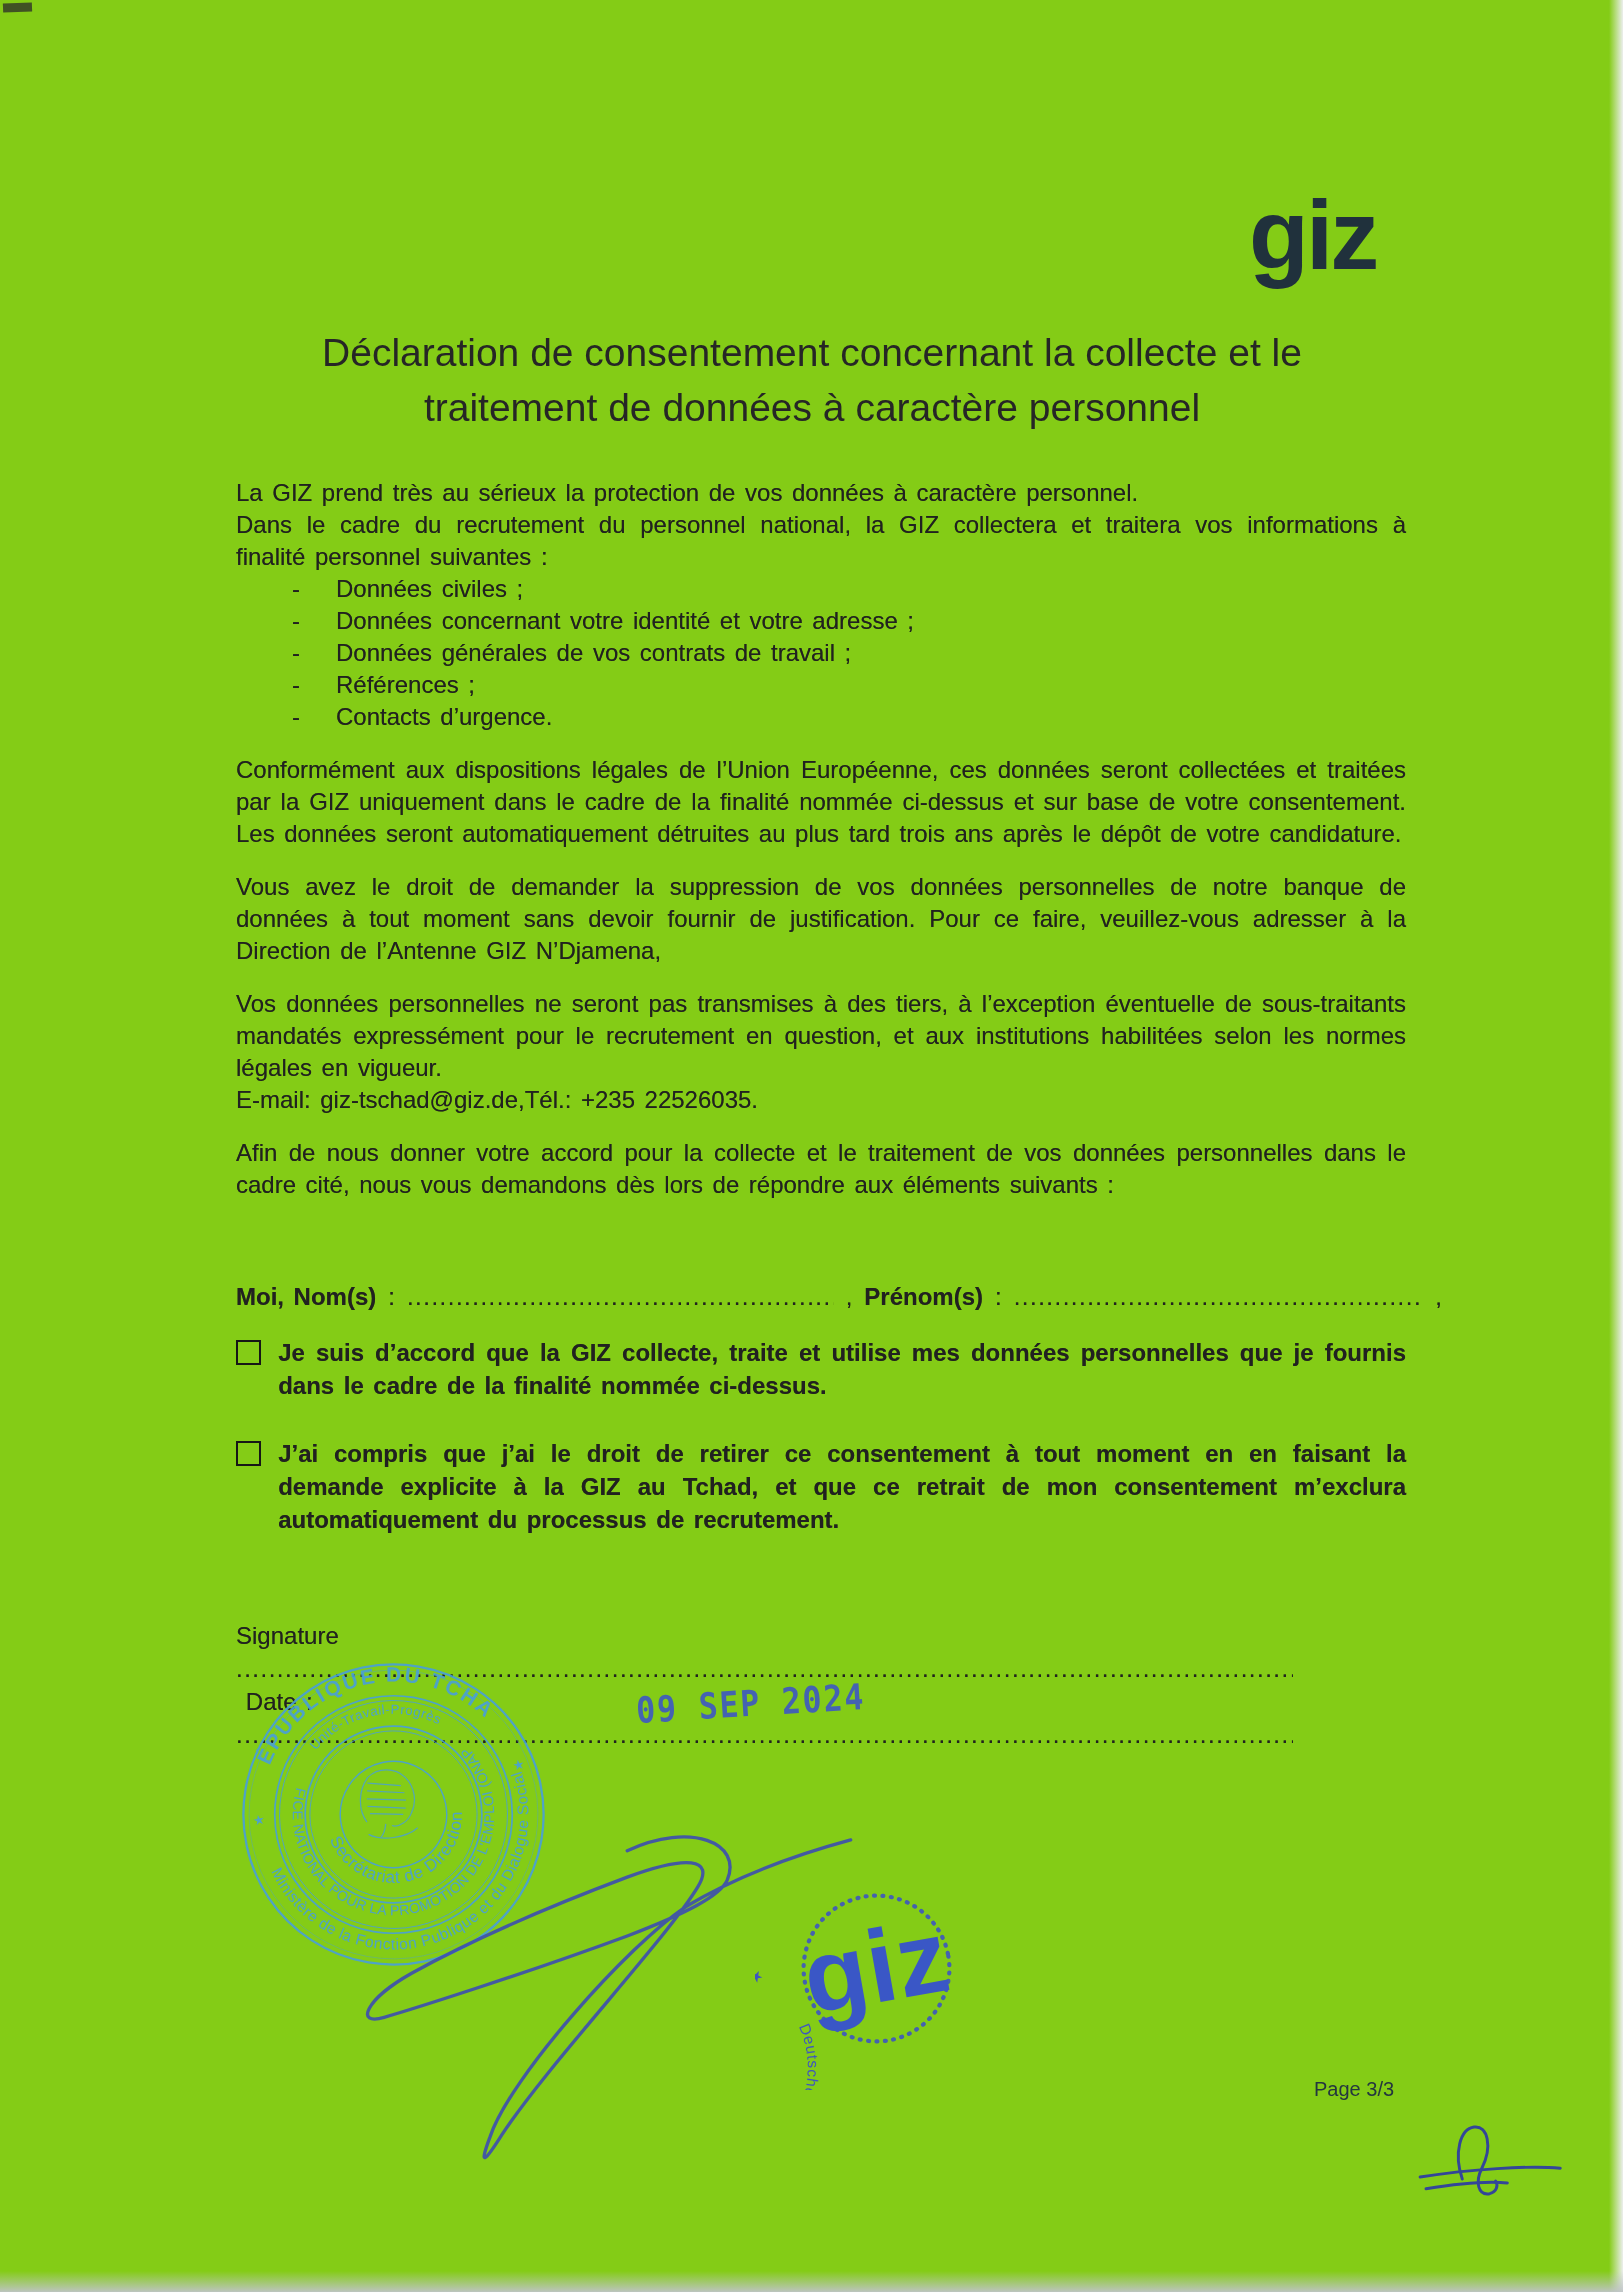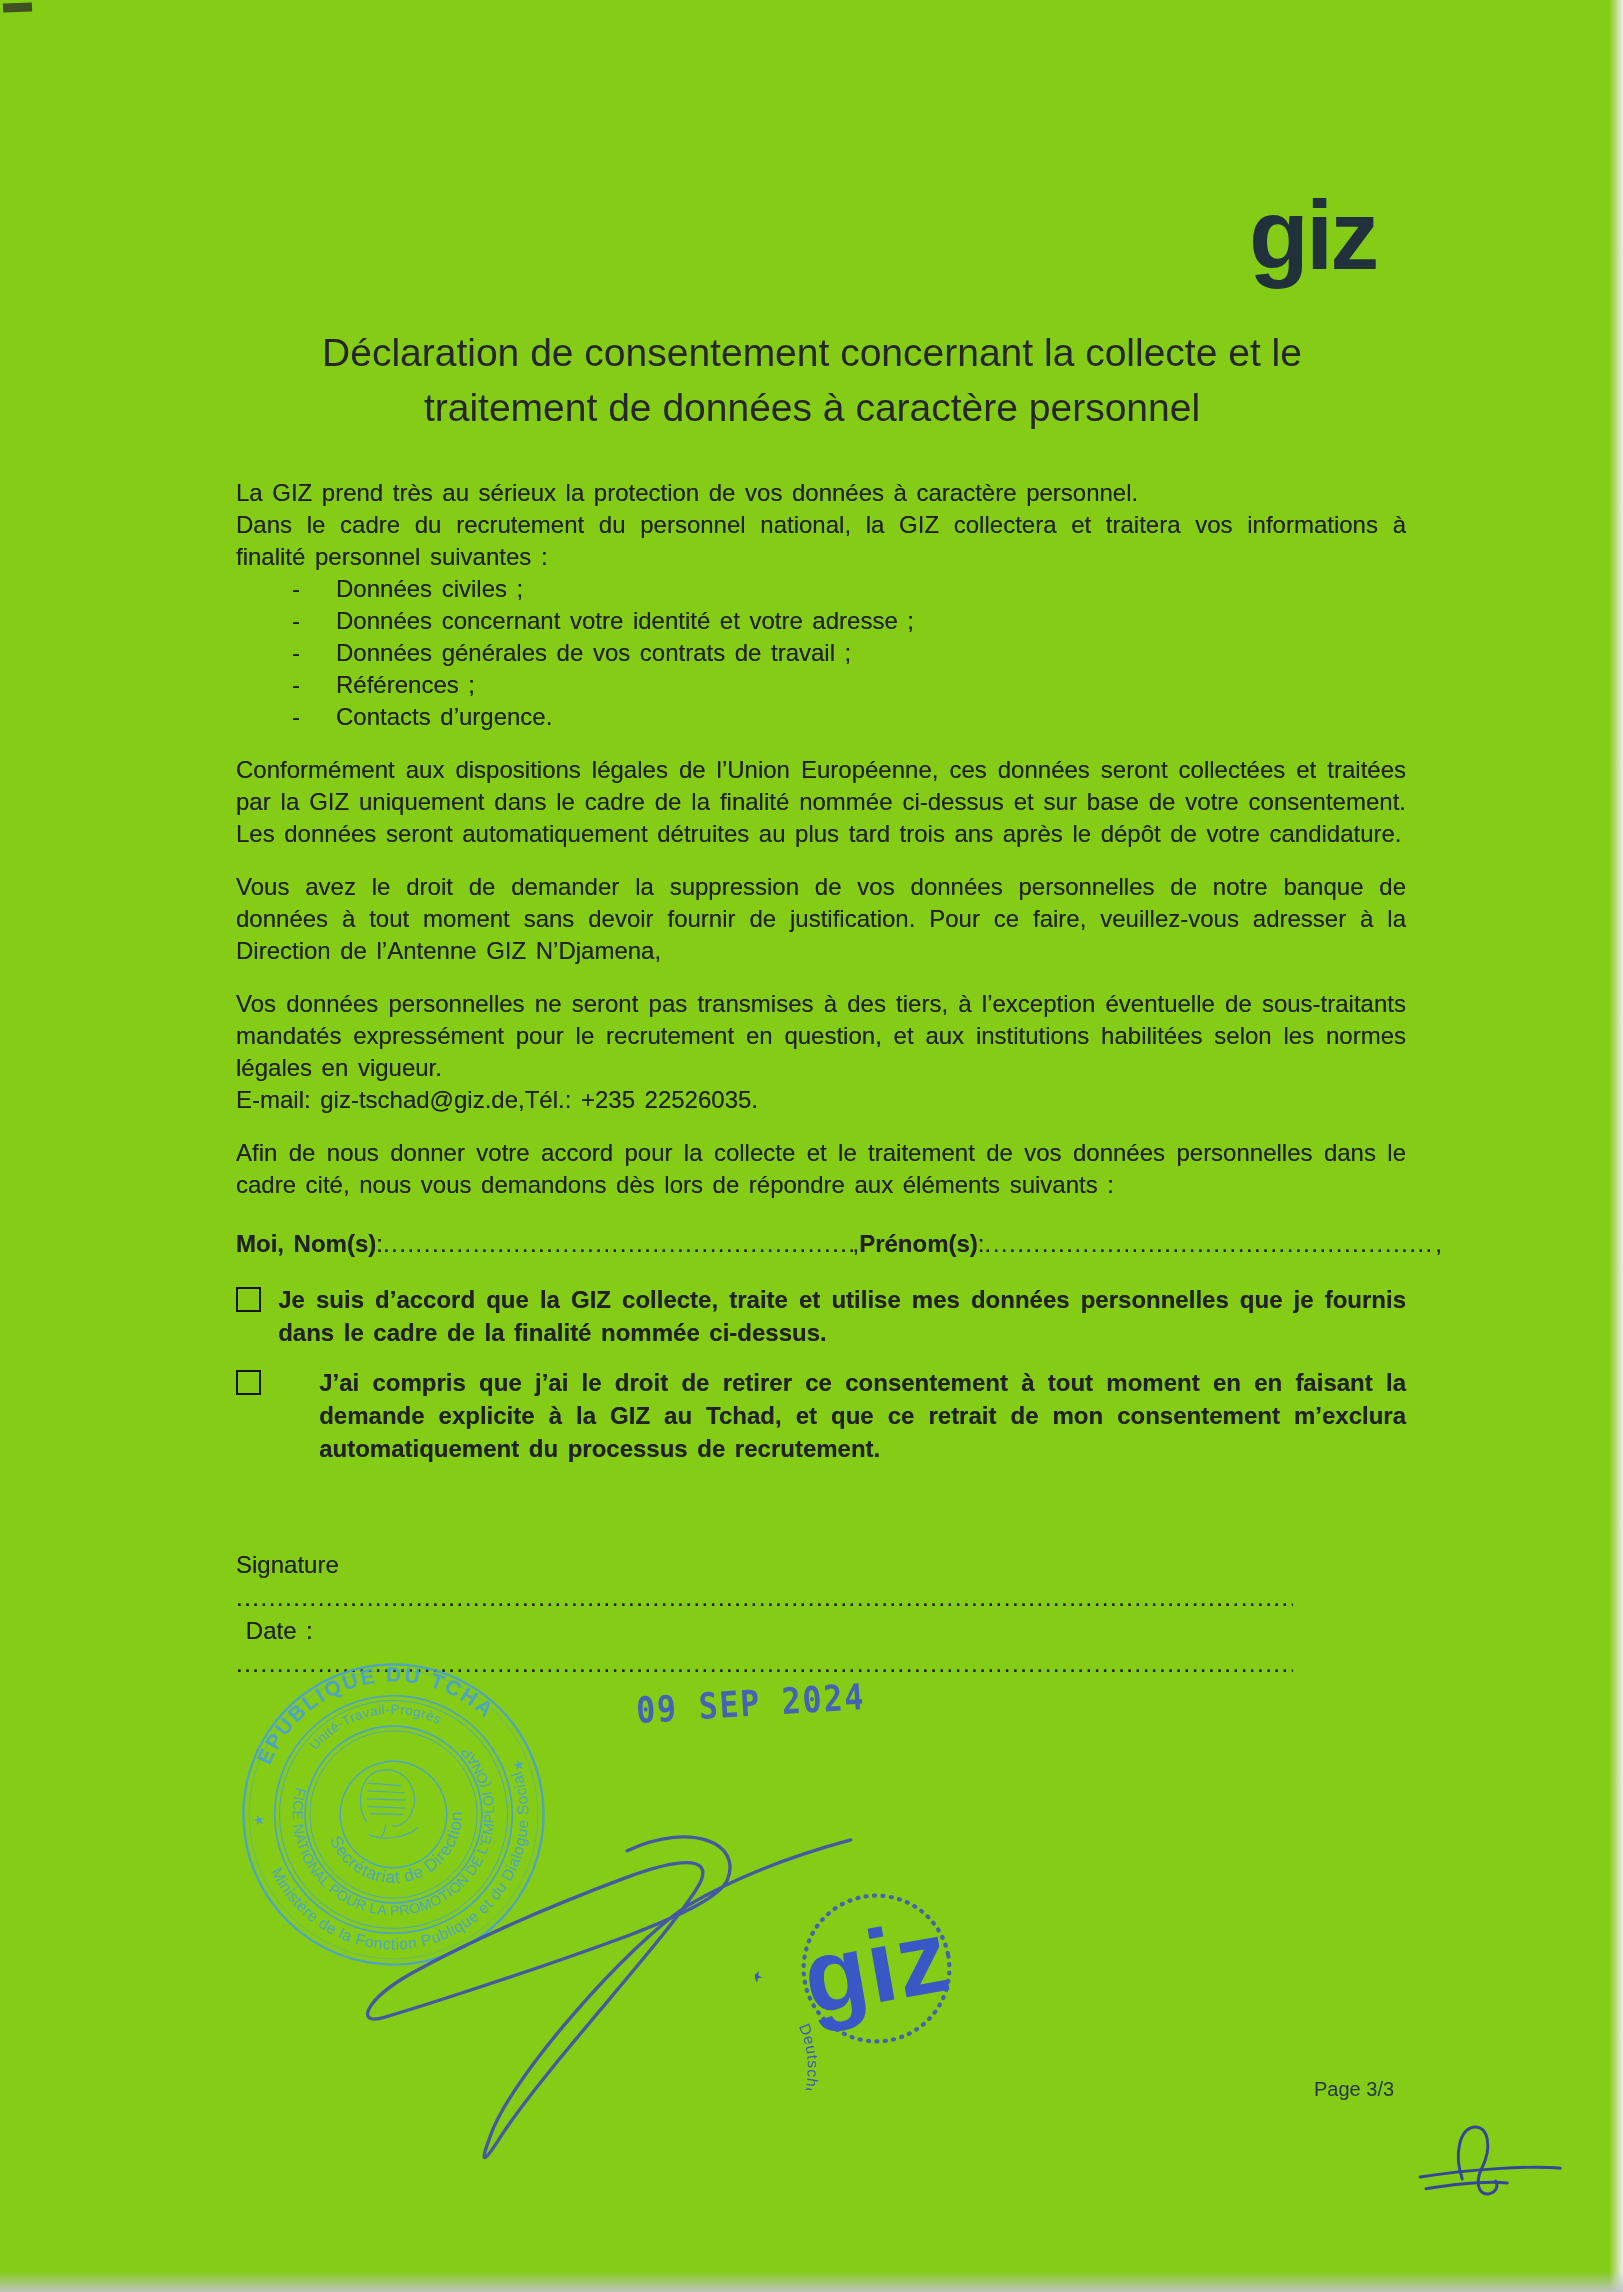--- a/index.html
+++ b/index.html
@@ -26,27 +26,27 @@
   .content {
     position:absolute; left:236px; top:477px; width:1170px;
     font-size:24px; line-height:32px; word-spacing:2.9px;
     text-shadow:0 0 0.5px rgba(0,0,0,.45);
   }
   .p { text-align:justify; margin:0; }
   .plain { margin:0; }
   .mt { margin-top:21px; }
   .li { display:flex; padding-left:56px; margin:0; }
   .li .dash { width:44px; flex:none; }
-  .name-row { display:flex; width:1206px; margin-top:26px; font-weight:bold; line-height:33px; white-space:nowrap; }
+  .name-row { display:flex; width:1206px; margin-top:79px; font-weight:bold; line-height:33px; white-space:nowrap;gap:12px; }
   .name-row .sep { font-weight:normal; }
   .dotfill { flex:1; overflow:hidden; white-space:nowrap; font-weight:normal; letter-spacing:1.5px; }
   .dotfill.narrow { flex:0.96; }
   .cb-row { display:flex; line-height:33px; font-weight:bold; }
   .cb-row.first { margin-top:22.5px; }
-  .cb-row.second { margin-top:17px;gap:41px; }
+  .cb-row.second { margin-top:35px; }
   .cb-box { flex:none; width:20.6px; height:20.6px; border:2.9px solid #161616; margin:4.9px 17.6px 0 0; background:transparent; }
   .cb-text { flex:1; text-align:justify; }
   .sig-row { display:flex; width:1057px; margin-top:83px; line-height:33px; white-space:nowrap;flex-direction:column; }
   .sig-row .dots1 { flex:1.3; }
   .sig-row .datelabel { padding:0 5.9px 0 9.8px; }
   .footer-page { position:absolute; left:1314px; top:2078px; font-size:20px; color:#24363f; }
   .date-stamp {
     position:absolute; left:635px; top:1690px; font-size:36px; font-weight:bold;
     letter-spacing:2px; transform:rotate(-3.5deg) scaleX(.88); transform-origin:left top;
     opacity:.88; white-space:nowrap;

